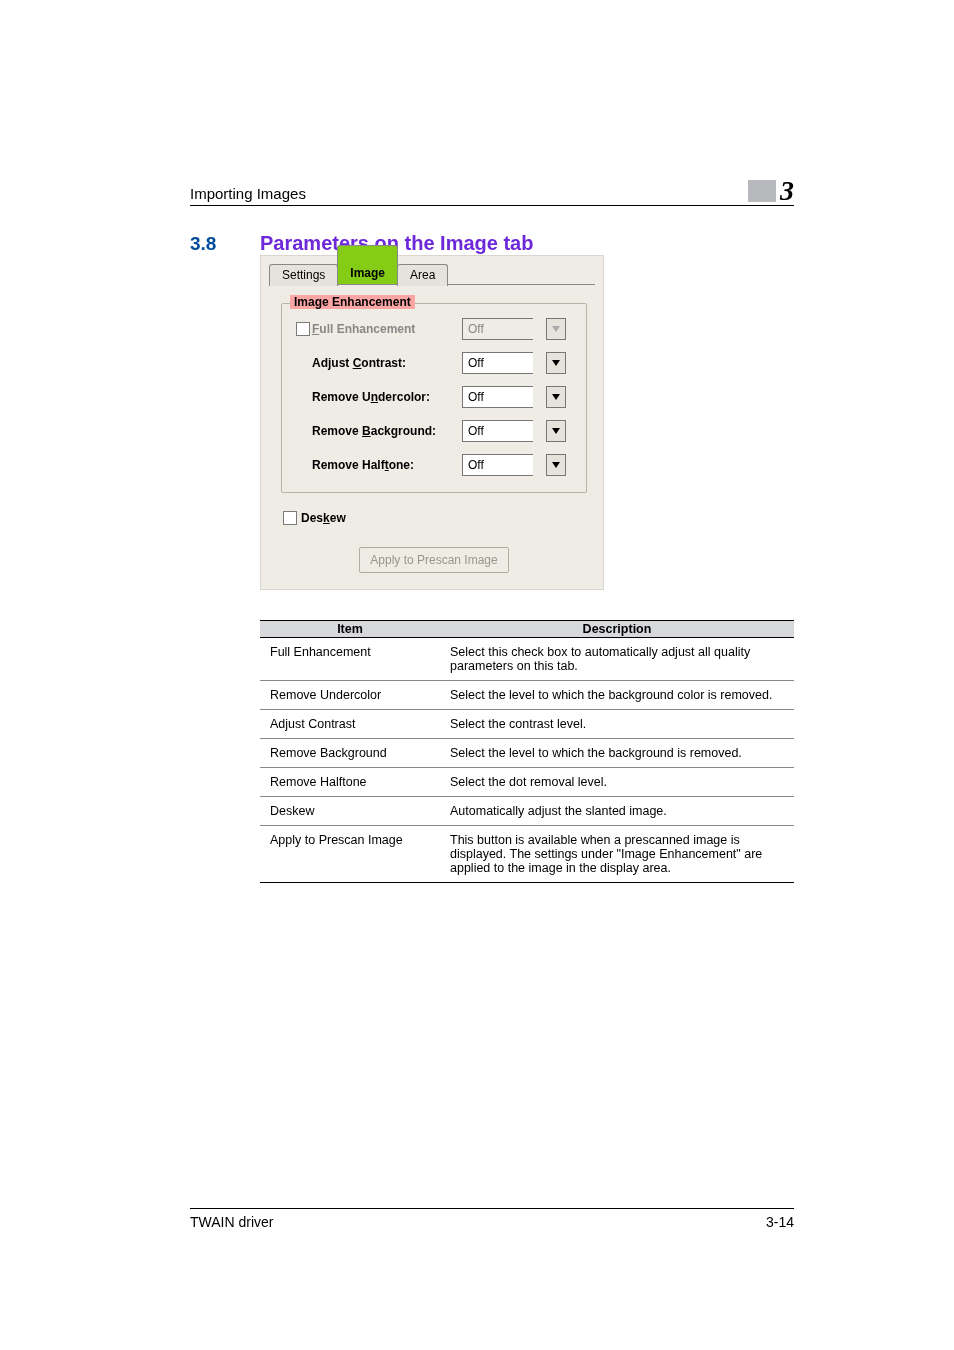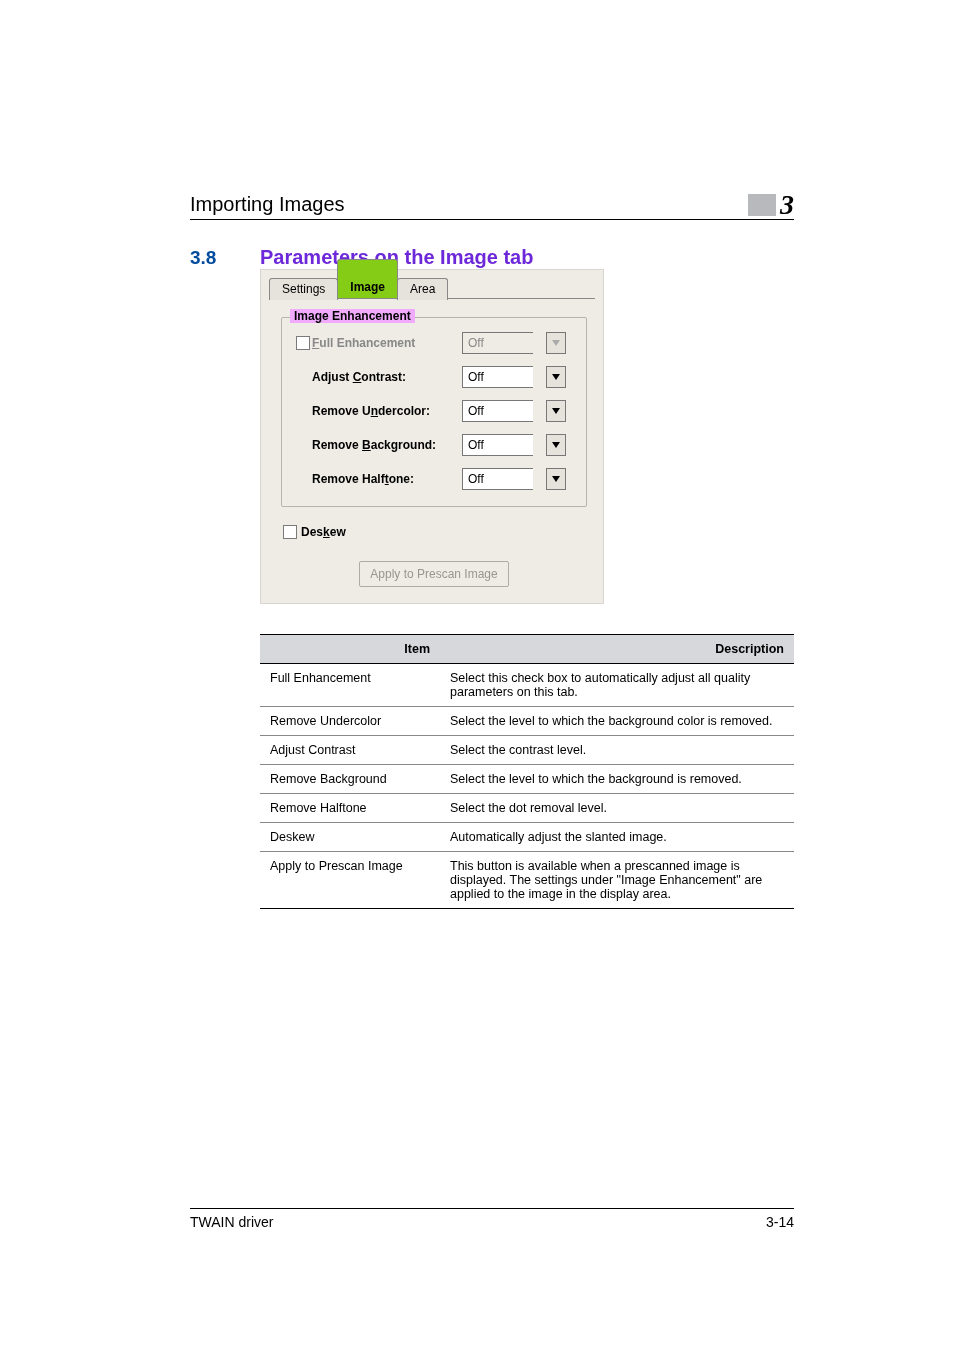--- a/index.html
+++ b/index.html
@@ -1,57 +1,57 @@
 <!DOCTYPE html>
 <html><head>
 <meta charset="utf-8">
 <style>
   html,body{margin:0;padding:0;background:#fff;}
   body{font-family:Arial,Helvetica,sans-serif;color:#000;width:954px;height:1350px;position:relative;}
   .page{padding:180px 160px 0 190px;}
   .runhead{display:flex;justify-content:space-between;align-items:flex-end;border-bottom:1px solid #000;padding-bottom:3px;margin-bottom:26px;}
-  .runhead-title{font-size:20px;margin-top:13px;}
+  .runhead-title{font-size:15px;}
   .chapbadge{display:flex;align-items:flex-end;}
   .chapbadge .bar{width:28px;height:22px;background:#b7b9bd;}
   .chapbadge .num{font-family:Georgia,'Times New Roman',serif;font-weight:bold;font-style:italic;font-size:28px;line-height:22px;margin-left:4px;}
   .secline{display:flex;align-items:baseline;}
   .secnum{color:#004b9b;font-weight:bold;font-size:19px;width:70px;}
   .sectitle{color:#6d28d9;font-weight:bold;font-size:20px;}
   .bodytext{font-size:15px;margin:12px 0 18px 70px;}
   .figwrap{margin-left:70px;}
   
   .panel{width:342px;background:#efece5;border:1px solid #d9d6cf;padding:0 0 16px 0;font-family:Tahoma,Arial,sans-serif;font-size:12px;color:#000;}
   .tabs{display:flex;align-items:flex-end;height:28px;padding-left:8px;position:relative;}
   .tabs::after{content:"";position:absolute;left:0;right:0;bottom:0;height:0;} 
   .tab{padding:20px 12px 4px;border:1px solid #888;border-bottom:none;background:#efece5;margin-right:-1px;font-weight:bold;font-size:12px;border-radius:3px 3px 0 0;position:relative;}
   .tab.inactive{font-weight:normal;background:#e6e3dc;top:2px;padding-top:3px;}
   .tab.active{background:#84cc16;z-index:2;}
   .tabline{height:1px;background:#888;margin:0 8px;}
   .panelbody{padding:18px 16px 0 20px;}
   .group{border:1px solid #b8b4ab;border-radius:2px;padding:14px 14px 16px 14px;position:relative;margin-bottom:18px;}
-  .group-legend{position:absolute;top:-9px;left:8px;background:#f0abfc;padding:0 4px;font-weight:bold;font-size:12px;}
+  .group-legend{position:absolute;top:-9px;left:8px;background:#fca5a5;padding:0 4px;font-weight:bold;font-size:12px;}
   .frow{display:flex;align-items:center;margin-bottom:12px;}
   .frow:last-child{margin-bottom:0;}
   .chkcell{width:16px;display:flex;align-items:center;}
   .chkbox{width:12px;height:12px;border:1px solid #7a7a7a;background:#fff;display:inline-block;}
   .lblcell{flex:0 0 150px;font-weight:bold;font-size:12px;}
   .lblcell .u{text-decoration:underline;}
   .lblcell.disabled{color:#888;}
   .selwrap{display:flex;align-items:stretch;height:22px;gap:13px;}
   .selbox{width:60px;border:1px solid #777;border-right:none;background:#fff;padding:2px 5px;font-size:12px;display:flex;align-items:center;}
   .selbox.disabled{background:#efece5;color:#888;}
   .selbtn{width:18px;border:1px solid #777;background:#e6e3dc;display:flex;align-items:center;justify-content:center;}
   .selbtn svg{width:8px;height:6px;}
   .selbtn.disabled svg path{fill:#aaa;}
   .deskewrow{display:flex;align-items:center;margin:0 0 22px 2px;}
   .applyrow{display:flex;justify-content:center;margin-top:8px;}
   .btn{border:1px solid #b0aca3;background:#efece5;color:#9a968d;padding:5px 10px;font-size:12px;border-radius:2px;}
   
   table.desc{width:100%;border-collapse:collapse;margin:30px 0 0 70px;width:calc(100% - 70px);font-size:12.5px;}
-  table.desc th{background:#d6d8dc;text-align:right;padding:7px 10px;border-top:1.5px solid #000;border-bottom:1px solid #000;}
+  table.desc th{background:#d6d8dc;text-align:center;padding:1px 10px;border-top:1.5px solid #000;border-bottom:1px solid #000;}
   table.desc td{padding:7px 10px;border-bottom:1px solid #888;vertical-align:top;}
   table.desc td.c0{width:160px;}
   table.desc tr:last-child td{border-bottom:1.5px solid #000;}
   
   .foot{position:absolute;left:190px;right:160px;bottom:120px;border-top:1px solid #000;padding-top:5px;display:flex;justify-content:space-between;font-size:14px;}
 </style>
 </head>
 <body>
 
 <div class="page">

